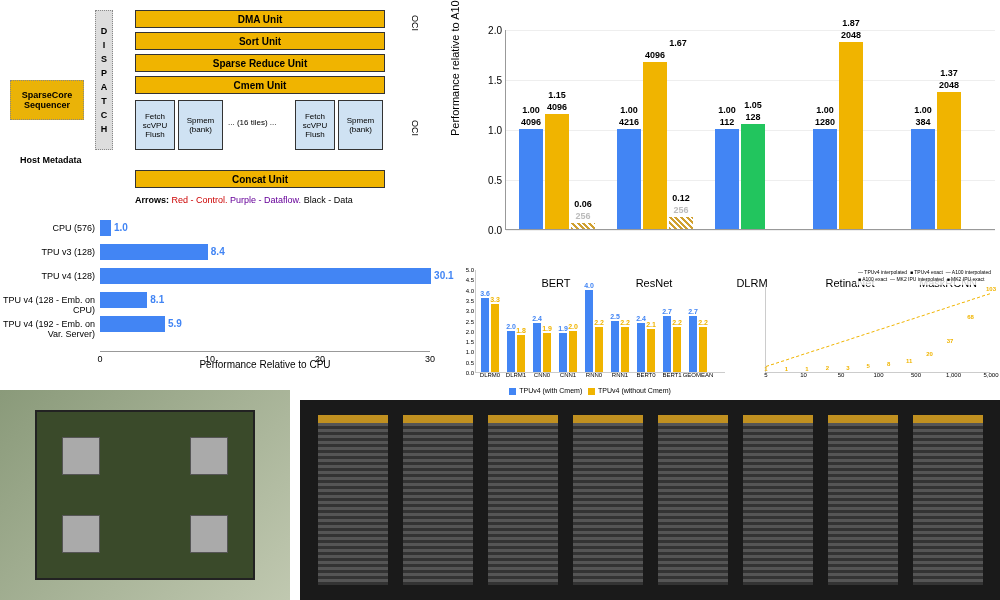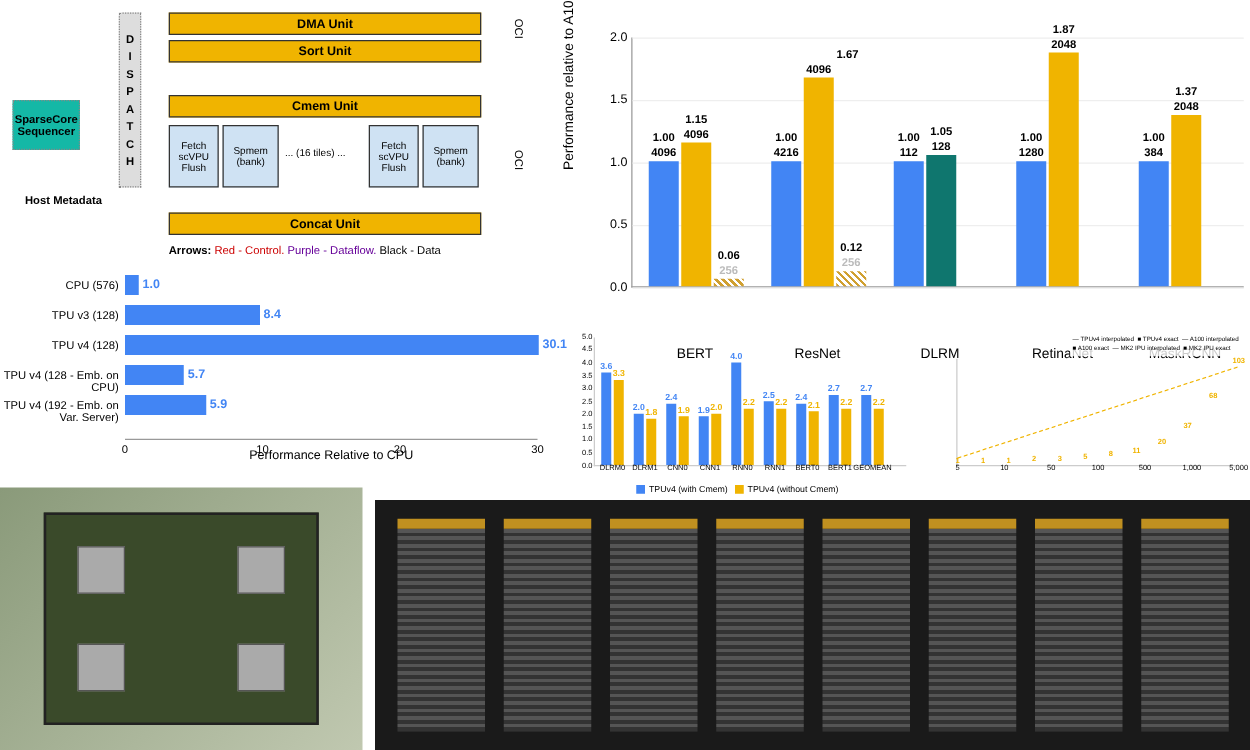--- a/index.html
+++ b/index.html
@@ -1,20 +1,20 @@
 <!DOCTYPE html>
 <html><head>
 <meta charset="utf-8">
 <style>
   * { box-sizing: border-box; margin: 0; padding: 0; }
   body { font-family: Arial, sans-serif; font-size: 10px; width: 1000px; height: 600px; position: relative; background: #fff; overflow: hidden; }
   
   
   .diagram { position: absolute; left: 0; top: 0; width: 440px; height: 210px; }
-  .seq-box { position: absolute; left: 10px; top: 80px; width: 54px; height: 40px; background: #14b8a6; border: 1px dotted #888; display: flex; align-items: center; justify-content: center; text-align: center; font-size: 9px; font-weight: bold; }
+  .seq-box { position: absolute; left: 10px; top: 80px; width: 74px; height: 40px; background: #eab308; border: 1px dotted #888; display: flex; align-items: center; justify-content: center; text-align: center; font-size: 9px; font-weight: bold; }
   .host-meta { position: absolute; left: 20px; top: 155px; font-size: 9px; font-weight: bold; }
   .dispatch { position: absolute; left: 95px; top: 10px; width: 18px; height: 140px; background: #ddd; border: 1px dotted #888; display: flex; flex-direction: column; align-items: center; justify-content: center; font-size: 9px; font-weight: bold; }
   .dispatch span { line-height: 14px; }
   .ybar { position: absolute; background: #f0b400; border: 1px solid #333; text-align: center; font-size: 10px; font-weight: bold; display: flex; align-items: center; justify-content: center; }
   .tile { position: absolute; background: #cfe2f3; border: 1px solid #333; font-size: 8px; text-align: center; display: flex; flex-direction: column; justify-content: center; }
   .oci { position: absolute; font-size: 9px; writing-mode: vertical-rl; }
   .arrows-legend { position: absolute; left: 135px; top: 195px; font-size: 9px; }
   
   
   .mainchart { position: absolute; left: 450px; top: 0; width: 550px; height: 260px; }
@@ -71,20 +71,21 @@
       <span>I</span>
       <span>S</span>
       <span>P</span>
       <span>A</span>
       <span>T</span>
       <span>C</span>
       <span>H</span>
   </div>
   <div class="ybar" style="left:135px;top:10px;width:250px;height:18px">DMA Unit</div>
   <div class="ybar" style="left:135px;top:32px;width:250px;height:18px">Sort Unit</div>
+  <div class="ybar" style="left:135px;top:54px;width:250px;height:18px">Sparse Reduce Unit</div>
   <div class="ybar" style="left:135px;top:76px;width:250px;height:18px">Cmem Unit</div>
   <div class="tile" style="left:135px;top:100px;width:40px;height:50px">
     <div>Fetch</div>
       <div>scVPU</div>
       <div>Flush</div>
   </div>
   <div class="tile" style="left:178px;top:100px;width:45px;height:50px">Spmem (bank)</div>
   <div style="position:absolute;left:228px;top:118px;font-size:8px">... (16 tiles) ...</div>
   <div class="tile" style="left:295px;top:100px;width:40px;height:50px">
     <div>Fetch</div>
@@ -145,21 +146,21 @@
           <div class="barlabel" style="bottom: 26px;">0.12</div>
           <div class="barlabel" style="bottom: 14px; color: rgb(187, 187, 187);">256</div>
         </div>
       </div>
       <div class="group" style="left: 201px; height: 200px;">
         <div class="xcat">DLRM</div>
         <div class="bar" style="left: 8px; height: 100px; background: rgb(66, 133, 244);">
           <div class="barlabel" style="bottom: 114px;">1.00</div>
           <div class="barlabel" style="bottom: 102px; color: rgb(0, 0, 0);">112</div>
         </div>
-        <div class="bar" style="left: 34px; height: 105px; background: #0f766e;">
+        <div class="bar" style="left: 34px; height: 105px; background: #22c55e;">
           <div class="barlabel" style="bottom: 119px;">1.05</div>
           <div class="barlabel" style="bottom: 107px; color: rgb(0, 0, 0); text-align: center;">128</div>
         </div>
       </div>
       <div class="group" style="left: 299px; height: 200px;">
         <div class="xcat">RetinaNet</div>
         <div class="bar" style="left: 8px; height: 100px; background: rgb(66, 133, 244);">
           <div class="barlabel" style="bottom: 114px;">1.00</div>
           <div class="barlabel" style="bottom: 102px; color: rgb(0, 0, 0);">1280</div>
         </div>
@@ -198,21 +199,21 @@
       </div>
       <div class="hrow" style="top: 53px;">
         <div class="hrow-label">TPU v4 (128)</div>
         <div class="hbar" style="width: 331.1px;">
           <div class="hbar-val">30.1</div>
         </div>
       </div>
       <div class="hrow" style="top: 77px;">
         <div class="hrow-label">TPU v4 (128 - Emb. on CPU)</div>
         <div class="hbar" style="width: 47.3px;">
-          <div class="hbar-val">5.7</div>
+          <div class="hbar-val">8.1</div>
         </div>
       </div>
       <div class="hrow" style="top: 101px;">
         <div class="hrow-label">TPU v4 (192 - Emb. on Var. Server)</div>
         <div class="hbar" style="width: 64.9px;">
           <div class="hbar-val">5.9</div>
         </div>
       </div>
     </div>
   <div class="haxis" id="haxis">

